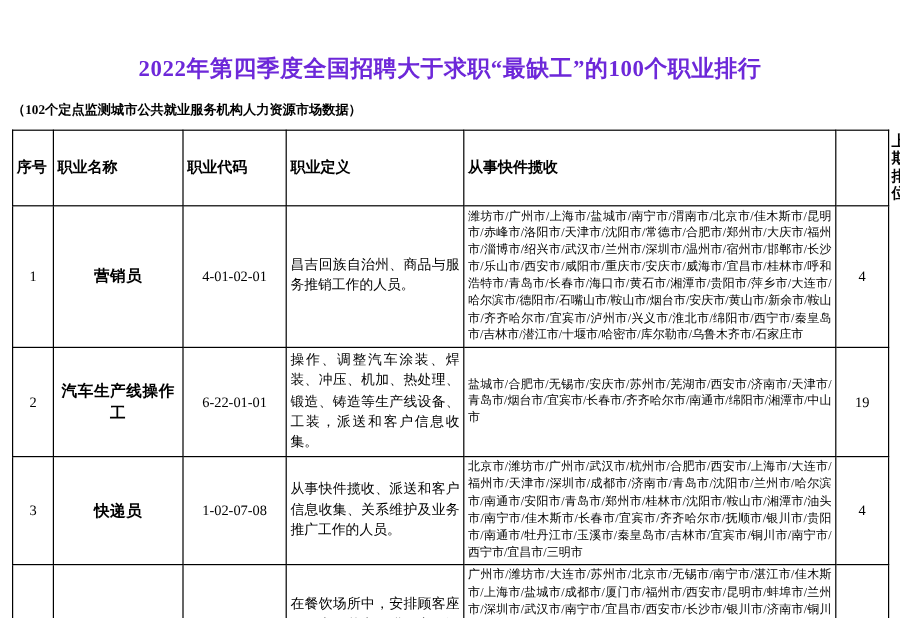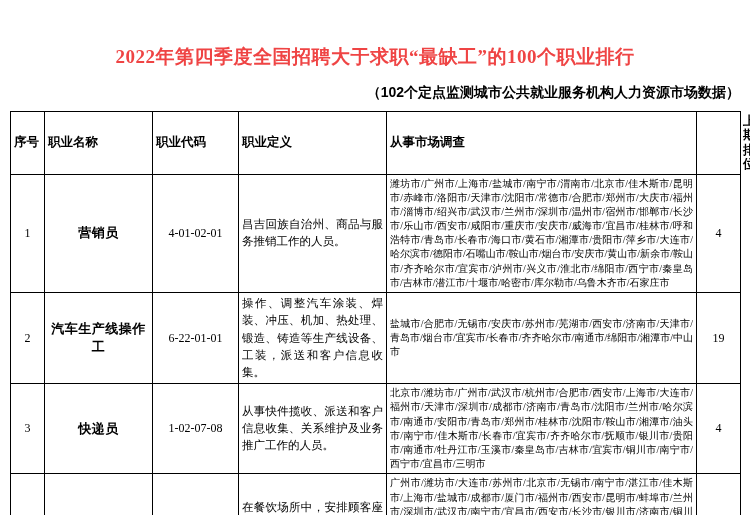--- a/index.html
+++ b/index.html
@@ -22,26 +22,26 @@
     padding: 0 10px;
   }
   .doc-title {
     text-align: center;
     font-family: "Liberation Serif", serif;
     font-size: 19px;
     font-weight: bold;
     letter-spacing: 0.5px;
     margin-top: 44px;
     margin-bottom: 0;
-    color: #ef4444;
+    color: #6d28d9;
   }
   .doc-subtitle {
-    text-align: right;
-    font-family: Liberation Sans, sans-serif;
-    font-size: 14px;
+    text-align: left;
+    font-family: Liberation Serif, serif;
+    font-size: 11px;
     font-weight: bold;
     margin-top: 14px;
     margin-bottom: 9px;
     color: #000;
   }
   table.rank-table {
     border-collapse: collapse;
     width: 730px;
     margin: 0 auto;
     table-layout: fixed;
@@ -111,21 +111,21 @@
       <col class="col-def">
       <col class="col-cities">
       <col class="col-prev">
     </colgroup>
     <thead>
       <tr>
         <th>序号</th>
         <th>职业名称</th>
         <th>职业代码</th>
         <th>职业定义</th>
-        <th>从事市场调查</th>
+        <th>从事快件揽收</th>
         <th class="th-prev">
           <div class="th-prev-inner">
             <div>上期</div>
             <div>排位</div>
           </div>
         </th>
       </tr>
     </thead>
     <tbody>
       <tr>

